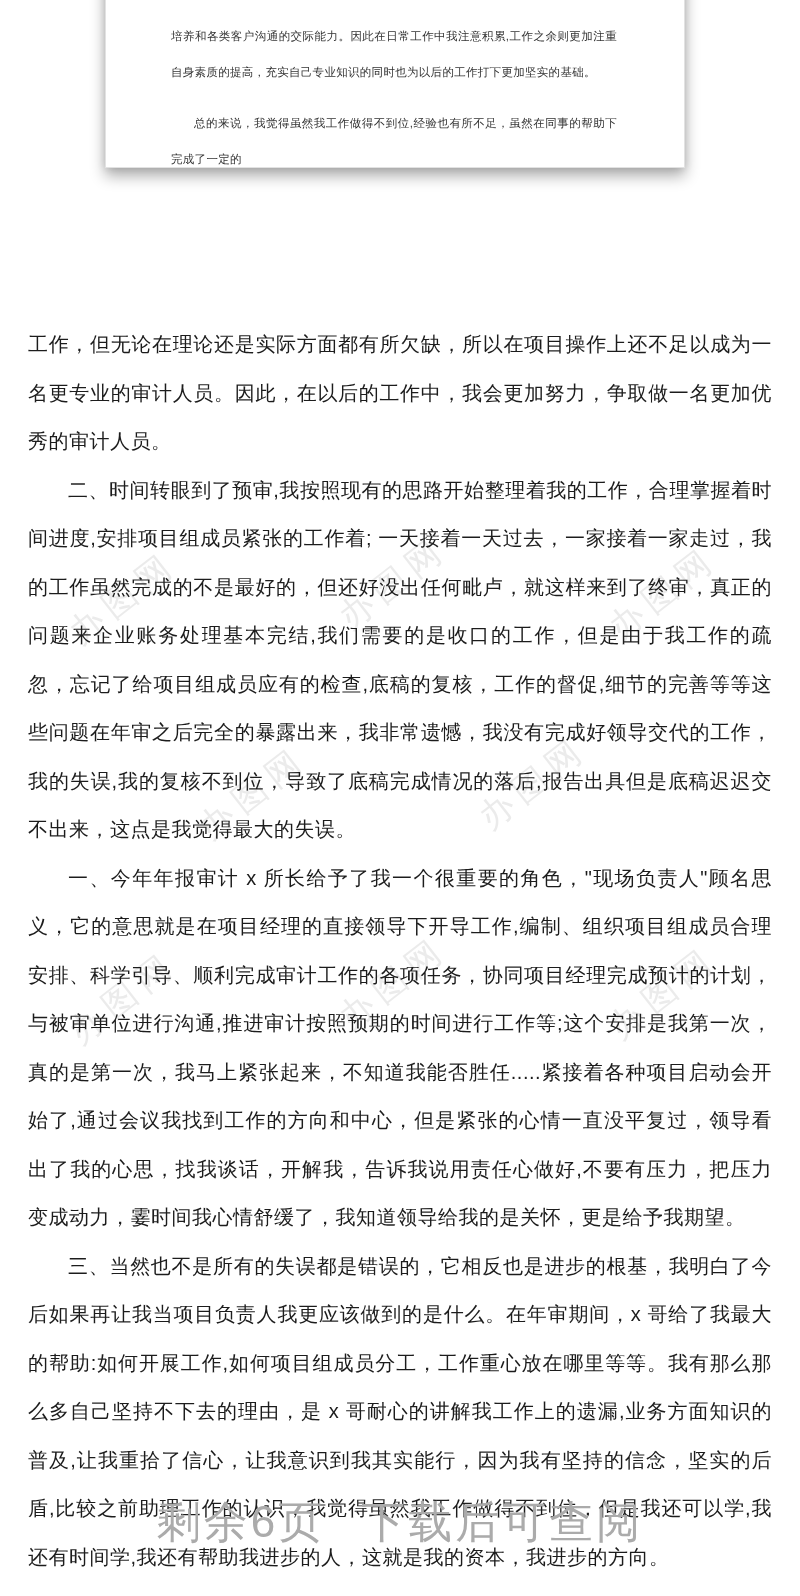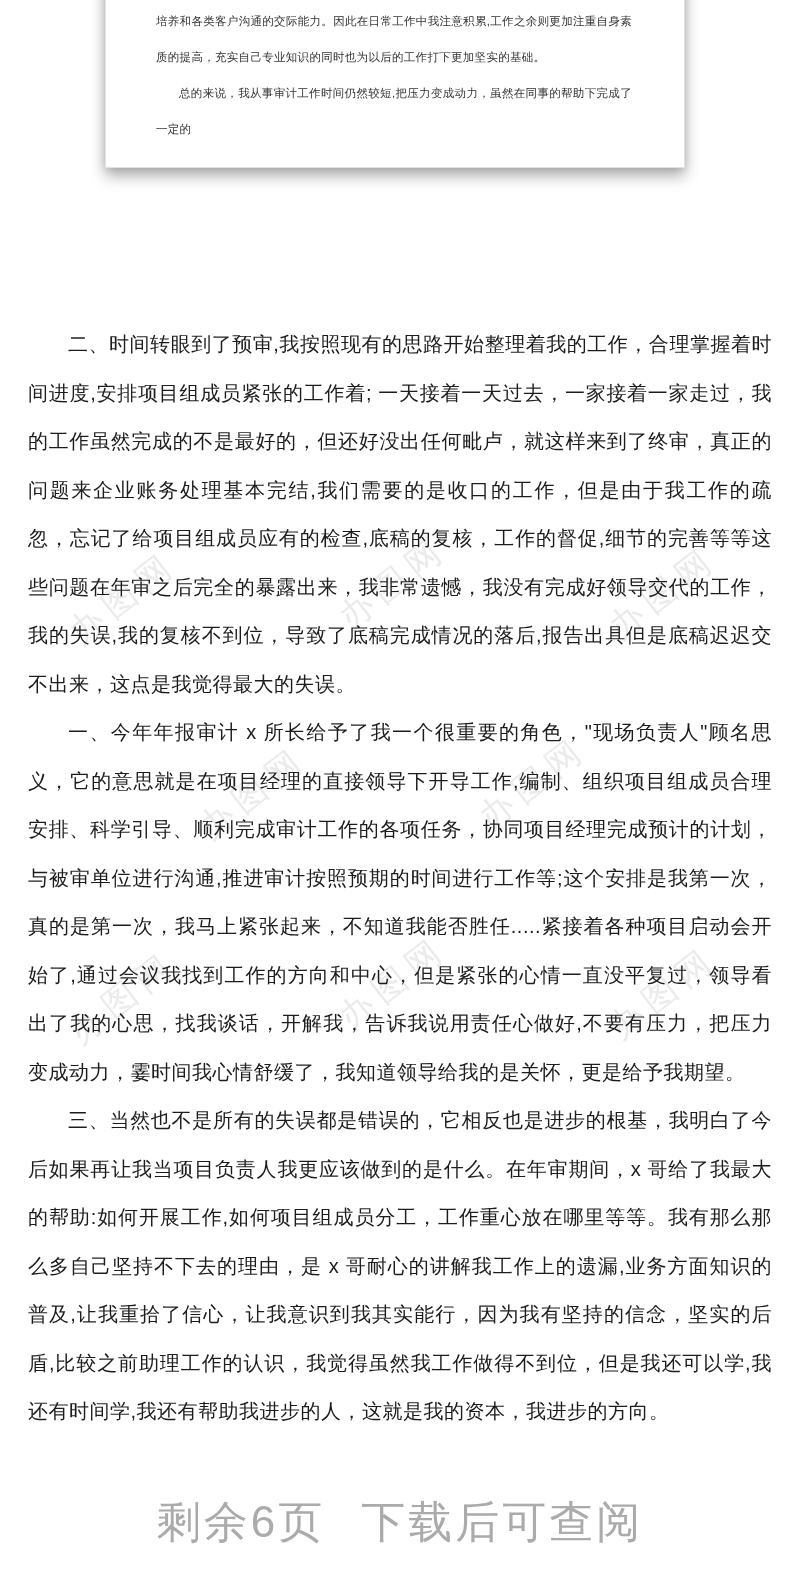--- a/index.html
+++ b/index.html
@@ -48,21 +48,21 @@
     width: 580px;
     height: 198px;
     box-sizing: border-box;
     padding: 32px 52px 0 50px;
     background: #ffffff;
     border: 1px solid #e2e2e2;
     box-shadow: 0 8px 14px rgba(0, 0, 0, 0.32), 0 0 8px rgba(0, 0, 0, 0.12);
     z-index: 3;
   }
   .preview-card p {
-    margin: 0;
+    margin: 15px;
     font-size: 11.5px;
     line-height: 36px;
     letter-spacing: 0.3px;
     color: #333333;
     text-align: justify;
   }
   .preview-card p.indent { text-indent: 2em; }
 
   
   .doc-body {
@@ -108,24 +108,25 @@
     <span class="wm">办图网</span>
     <span class="wm">办图网</span>
     <span class="wm">办图网</span>
     <span class="wm">办图网</span>
     <span class="wm">办图网</span>
     <span class="wm">办图网</span>
   </div>
 
   <div class="preview-card">
     <p>培养和各类客户沟通的交际能力。因此在日常工作中我注意积累,工作之余则更加注重自身素质的提高，充实自己专业知识的同时也为以后的工作打下更加坚实的基础。</p>
-    <p class="indent">总的来说，我从事审计工作时间仍然较短,把压力变成动力，虽然在同事的帮助下完成了一定的</p>
+    <p class="indent">总的来说，我觉得虽然我工作做得不到位,经验也有所不足，虽然在同事的帮助下完成了一定的</p>
   </div>
 
   <div class="doc-body">
+    <p>工作，但无论在理论还是实际方面都有所欠缺，所以在项目操作上还不足以成为一名更专业的审计人员。因此，在以后的工作中，我会更加努力，争取做一名更加优秀的审计人员。</p>
     <p class="indent">二、时间转眼到了预审,我按照现有的思路开始整理着我的工作，合理掌握着时间进度,安排项目组成员紧张的工作着; 一天接着一天过去，一家接着一家走过，我的工作虽然完成的不是最好的，但还好没出任何毗卢，就这样来到了终审，真正的问题来企业账务处理基本完结,我们需要的是收口的工作，但是由于我工作的疏忽，忘记了给项目组成员应有的检查,底稿的复核，工作的督促,细节的完善等等这些问题在年审之后完全的暴露出来，我非常遗憾，我没有完成好领导交代的工作，我的失误,我的复核不到位，导致了底稿完成情况的落后,报告出具但是底稿迟迟交不出来，这点是我觉得最大的失误。</p>
     <p class="indent">一、今年年报审计 x 所长给予了我一个很重要的角色，"现场负责人"顾名思义，它的意思就是在项目经理的直接领导下开导工作,编制、组织项目组成员合理安排、科学引导、顺利完成审计工作的各项任务，协同项目经理完成预计的计划，与被审单位进行沟通,推进审计按照预期的时间进行工作等;这个安排是我第一次，真的是第一次，我马上紧张起来，不知道我能否胜任.....紧接着各种项目启动会开始了,通过会议我找到工作的方向和中心，但是紧张的心情一直没平复过，领导看出了我的心思，找我谈话，开解我，告诉我说用责任心做好,不要有压力，把压力变成动力，霎时间我心情舒缓了，我知道领导给我的是关怀，更是给予我期望。</p>
     <p class="indent">三、当然也不是所有的失误都是错误的，它相反也是进步的根基，我明白了今后如果再让我当项目负责人我更应该做到的是什么。在年审期间，x 哥给了我最大的帮助:如何开展工作,如何项目组成员分工，工作重心放在哪里等等。我有那么那么多自己坚持不下去的理由，是 x 哥耐心的讲解我工作上的遗漏,业务方面知识的普及,让我重拾了信心，让我意识到我其实能行，因为我有坚持的信念，坚实的后盾,比较之前助理工作的认识，我觉得虽然我工作做得不到位，但是我还可以学,我还有时间学,我还有帮助我进步的人，这就是我的资本，我进步的方向。</p>
   </div>
 
   <div class="footer-notice">
     <span>剩余6页</span><span class="hint">下载后可查阅</span>
   </div>
 
 </div>

